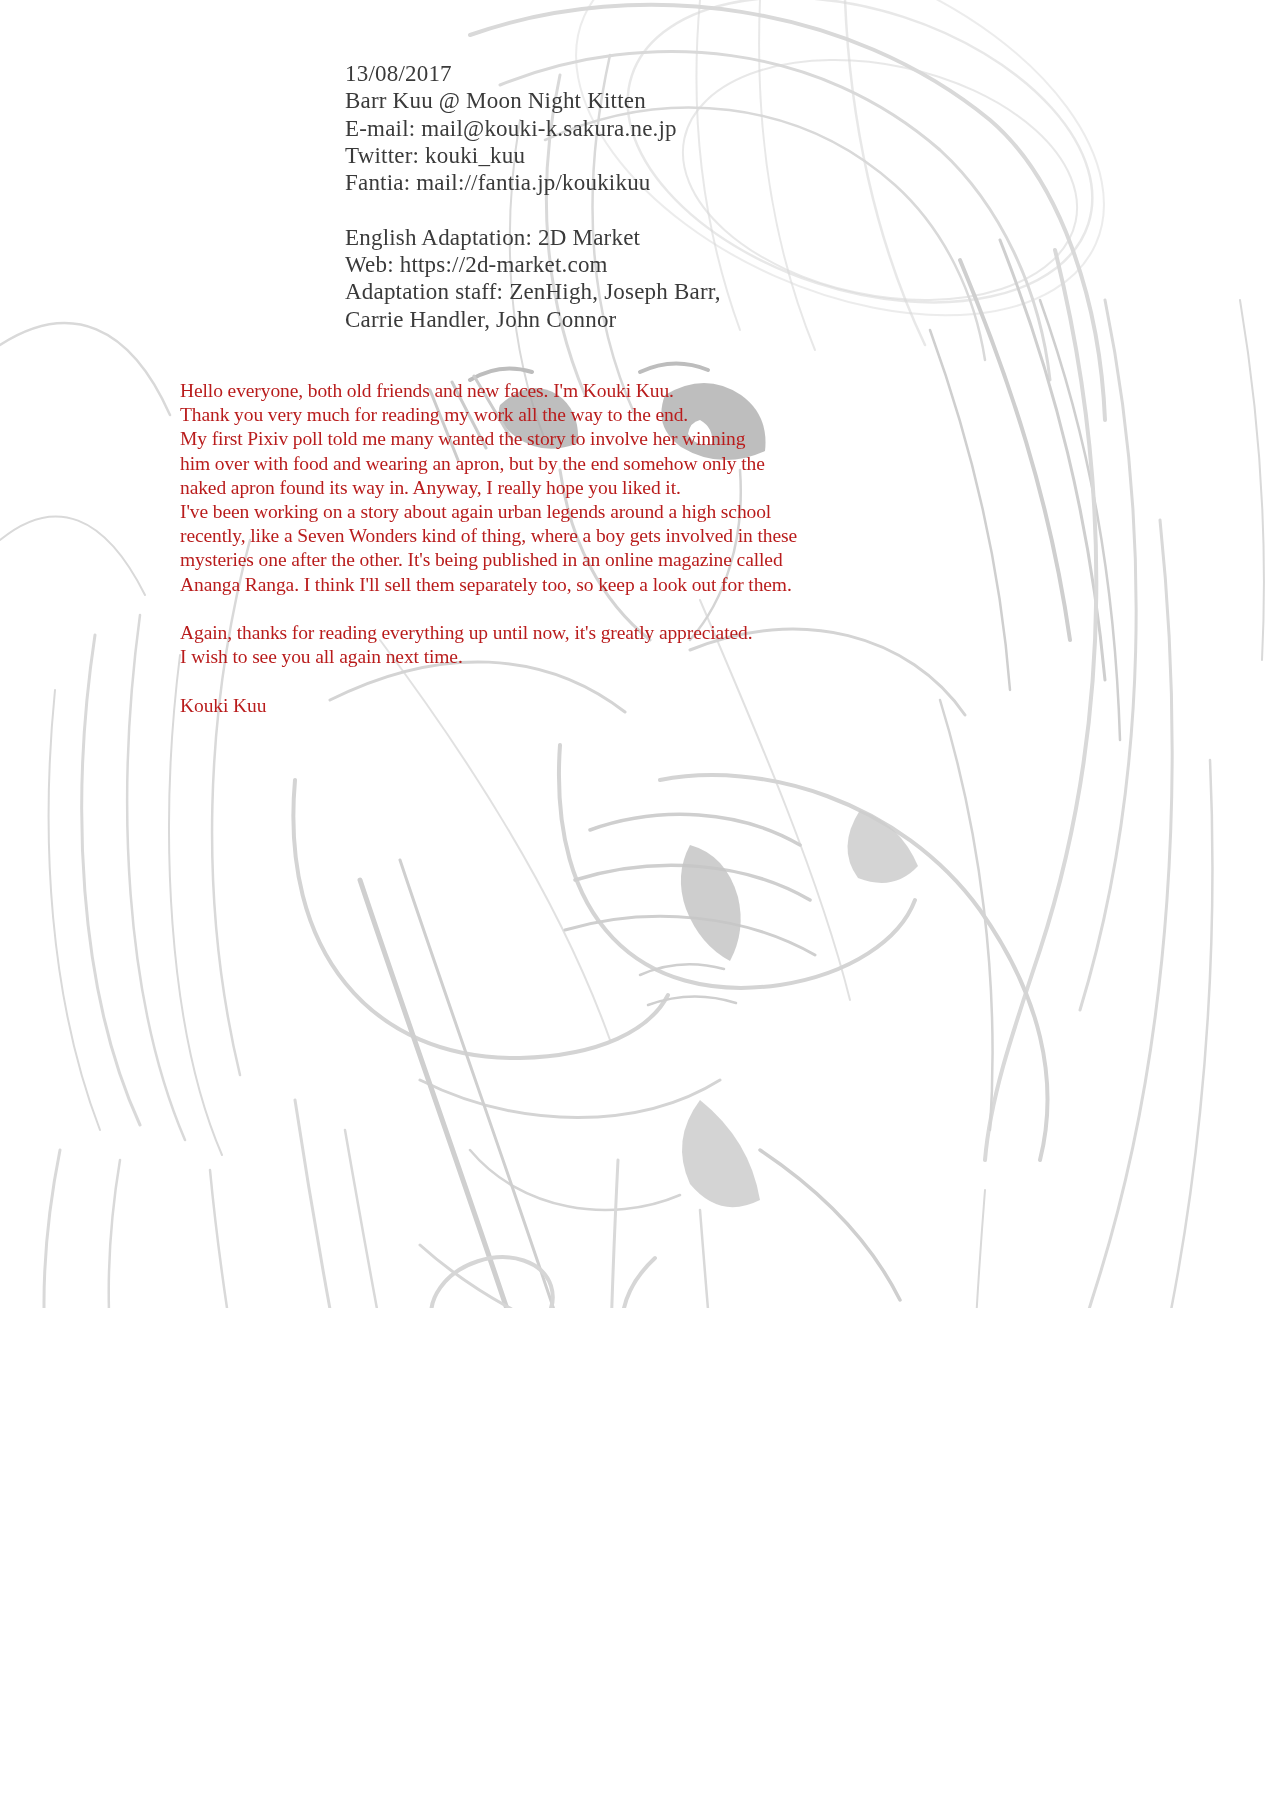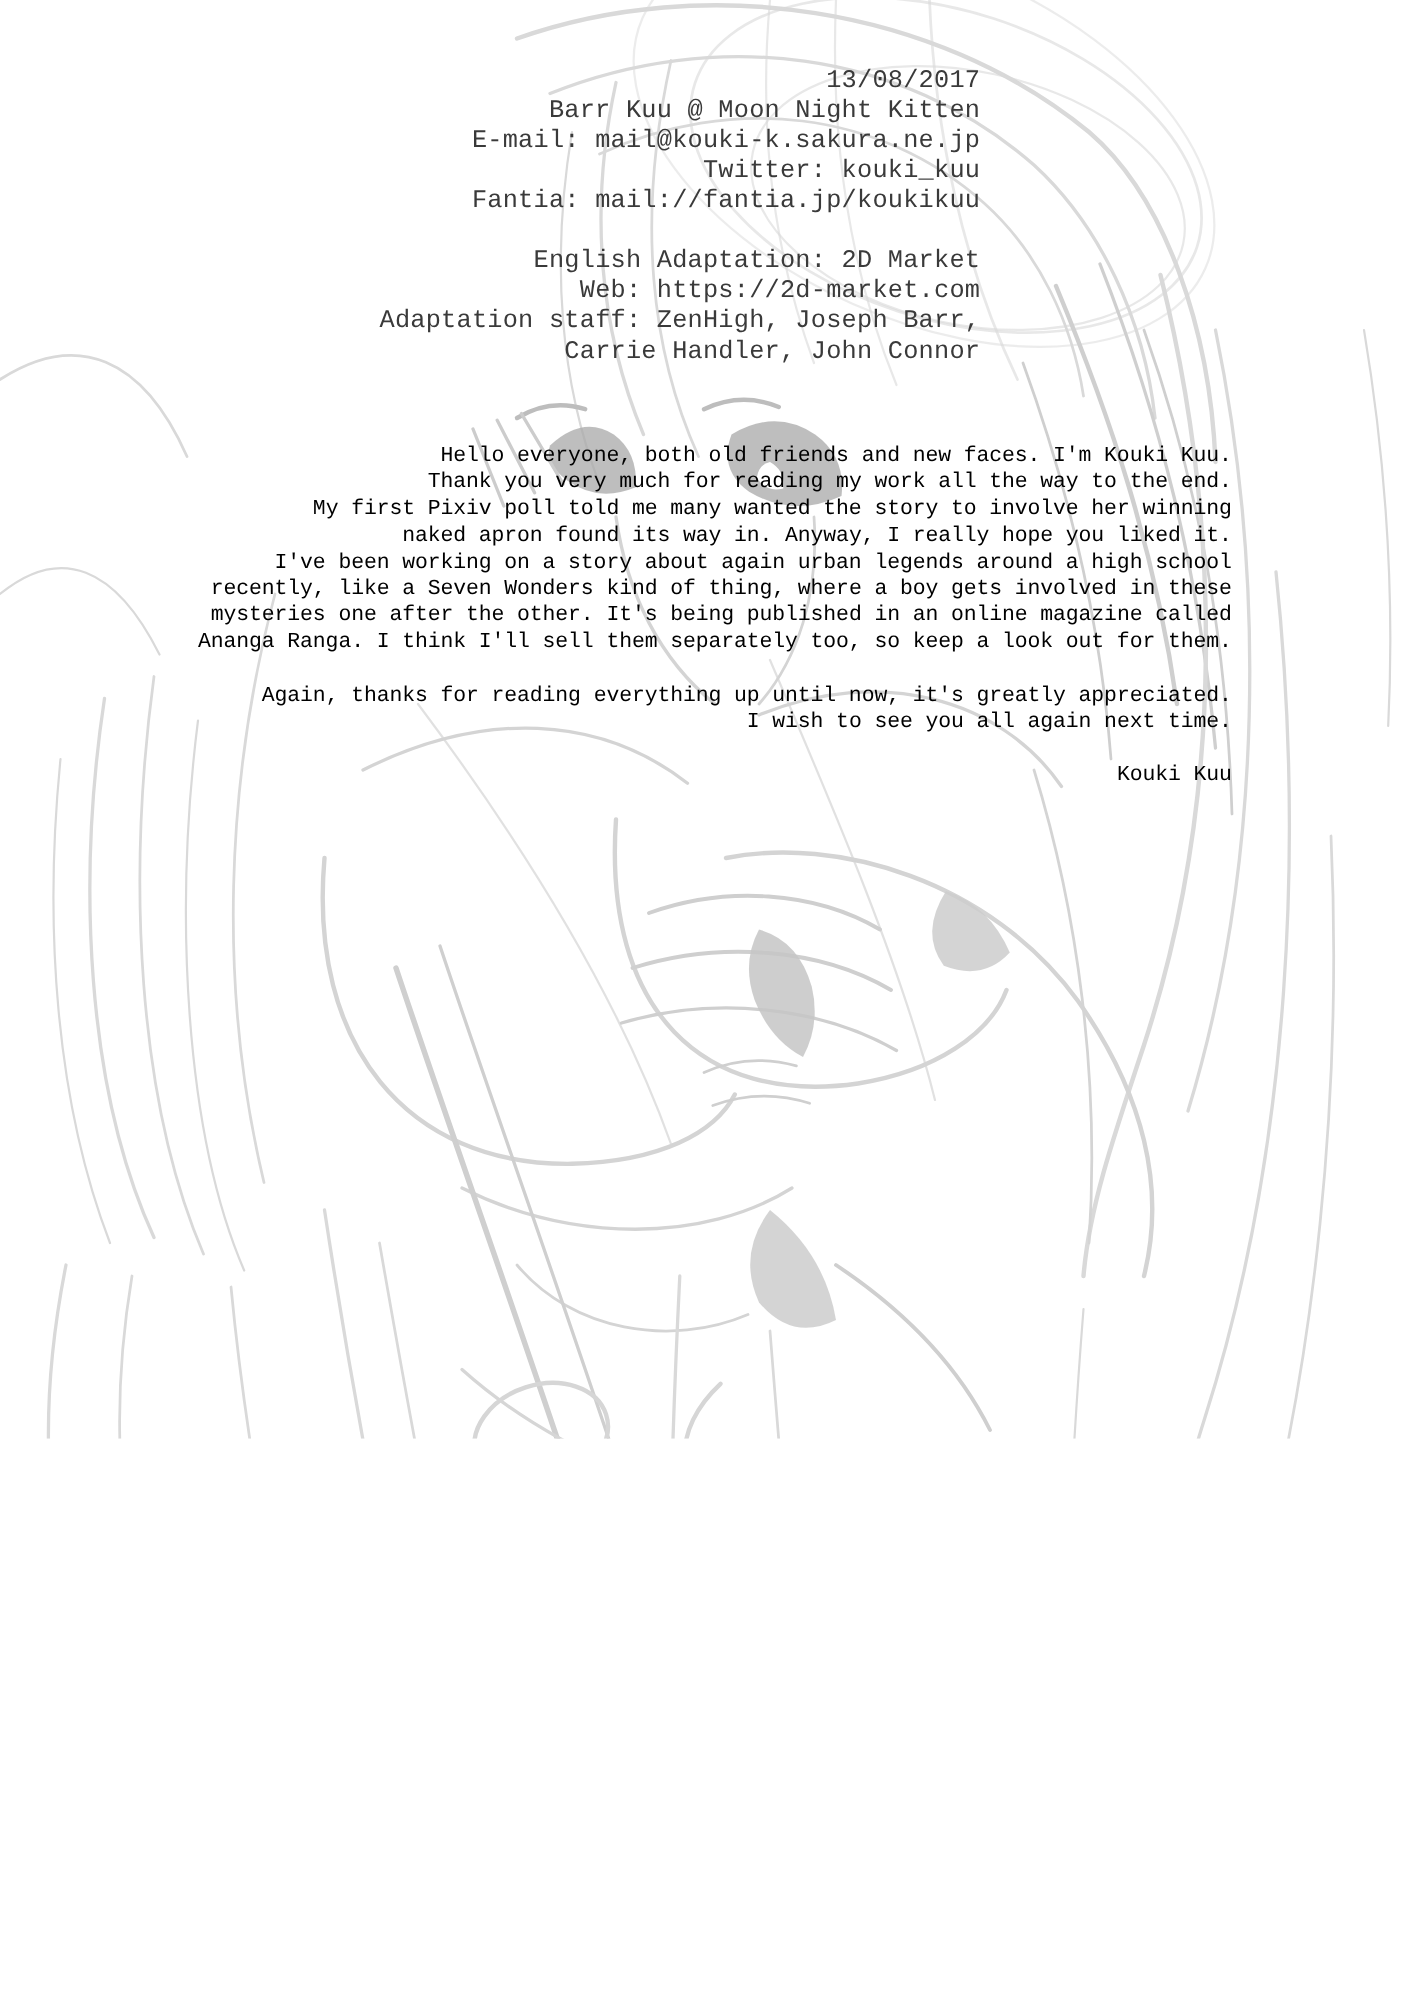--- a/index.html
+++ b/index.html
@@ -2,22 +2,21 @@
 <html><head>
 <meta charset="utf-8">
 <style>
   html, body { margin: 0; padding: 0; background: #ffffff; }
   .page {
     position: relative;
     width: 1280px;
     height: 1308px;
     background: #ffffff;
     overflow: hidden;
-    font-family: Liberation Mono, monospace;
-    text-align: right;
+    font-family: Liberation Serif, serif;
   }
   .sketch {
     position: absolute;
     left: 0; top: 0;
     width: 1280px; height: 1808px;
   }
   .credits-block {
     position: absolute;
     left: 345px;
     top: 60px;
@@ -26,24 +25,23 @@
     color: #3a3a3a;
     letter-spacing: 0.2px;
     white-space: nowrap;
   }
   .afterword-block {
     position: absolute;
     left: 180px;
     top: 379px;
     font-size: 19.5px;
     line-height: 24.2px;
-    color: #000000;
+    color: #b91c1c;
     letter-spacing: -0.1px;
     white-space: nowrap;
-    margin-top: 23px;
   }
   .credit-line, .afterword-line { min-height: 1em; }
 </style>
 </head>
 <body>
 
 <div class="page">
 
   <svg class="sketch" viewBox="0 0 1280 1808" fill="none" stroke-linecap="round">
 
@@ -154,20 +152,21 @@
       <div class="credit-line">English Adaptation: 2D Market</div>
       <div class="credit-line">Web: https://2d-market.com</div>
       <div class="credit-line">Adaptation staff: ZenHigh, Joseph Barr,</div>
       <div class="credit-line">Carrie Handler, John Connor</div>
     </div>
 
   <div class="afterword-block">
       <div class="afterword-line">Hello everyone, both old friends and new faces. I'm Kouki Kuu.</div>
       <div class="afterword-line">Thank you very much for reading my work all the way to the end.</div>
       <div class="afterword-line">My first Pixiv poll told me many wanted the story to involve her winning</div>
+      <div class="afterword-line">him over with food and wearing an apron, but by the end somehow only the</div>
       <div class="afterword-line">naked apron found its way in. Anyway, I really hope you liked it.</div>
       <div class="afterword-line">I've been working on a story about again urban legends around a high school</div>
       <div class="afterword-line">recently, like a Seven Wonders kind of thing, where a boy gets involved in these</div>
       <div class="afterword-line">mysteries one after the other. It's being published in an online magazine called</div>
       <div class="afterword-line">Ananga Ranga. I think I'll sell them separately too, so keep a look out for them.</div>
       <div class="afterword-line">&nbsp;</div>
       <div class="afterword-line">Again, thanks for reading everything up until now, it's greatly appreciated.</div>
       <div class="afterword-line">I wish to see you all again next time.</div>
       <div class="afterword-line">&nbsp;</div>
       <div class="afterword-line">Kouki Kuu</div>

